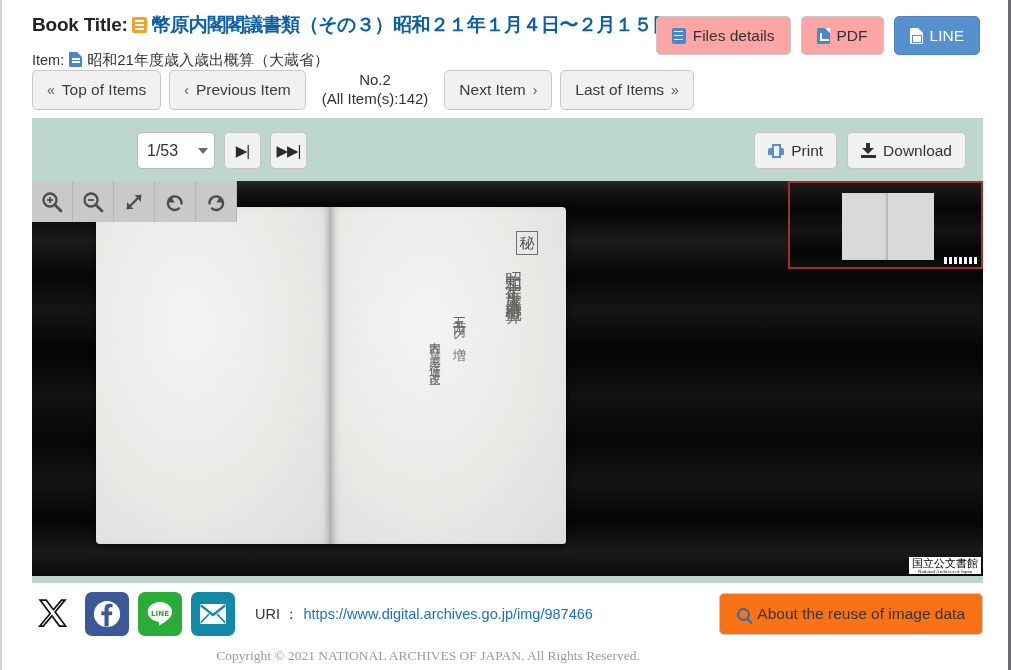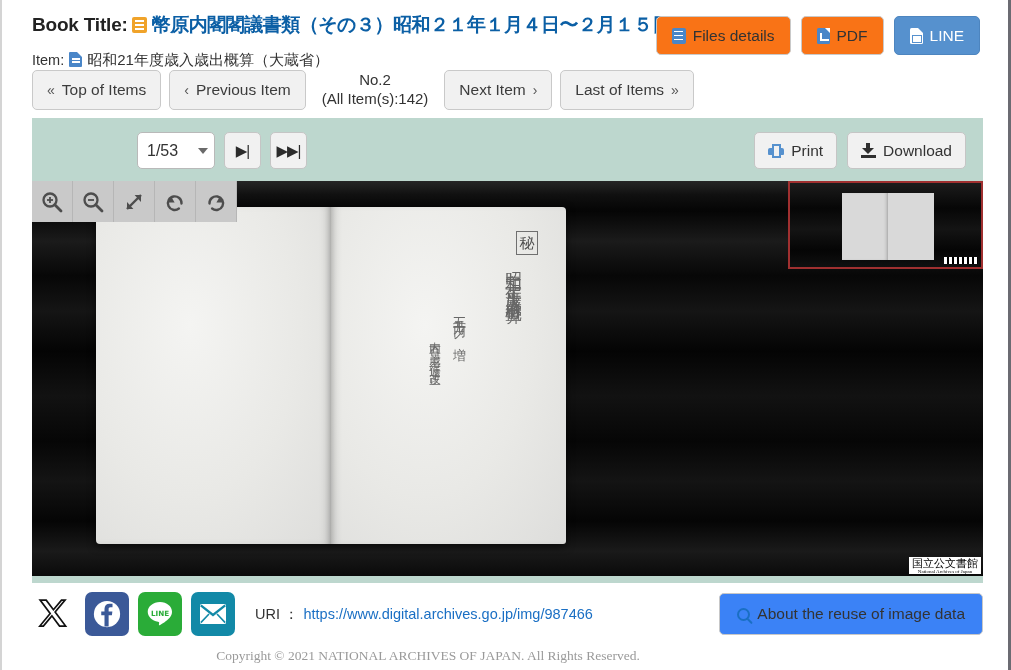--- a/index.html
+++ b/index.html
@@ -103,21 +103,21 @@
 
   
   .fmt-bar {
     position: absolute;
     right: 28px; top: 16px;
     display: flex;
     gap: 10px;
   }
   .btn {
     font-family: "Liberation Sans", sans-serif;
-    background: #f97316;
+    background: #fca5a5;
     border: 1px solid #c9c9c9;
     border-radius: 5px;
     color: #333333;
     cursor: pointer;
     display: inline-flex;
     align-items: center;
     justify-content: center;
     gap: 7px;
     white-space: nowrap;
   }
@@ -481,21 +481,21 @@
     white-space: nowrap;
   }
   .uri-label { font-size: 14.5px; color: #333333; }
   .uri-link { font-size: 14.5px; color: #1a6fc4; }
   .reuse-btn {
     margin-left: auto;
     height: 42px;
     padding: 0 17px;
     font-size: 15.5px;
     color: #333;
-    background: #3b82f6;
+    background: #f97316;
     border: 1px solid #c7c7c7;
     border-radius: 5px;
   }
   .ico-search-b {
     width: 13px; height: 13px;
     border: 2.2px solid #1a6fc4;
     border-radius: 50%;
     position: relative; flex: none;
   }
   .ico-search-b::after {

